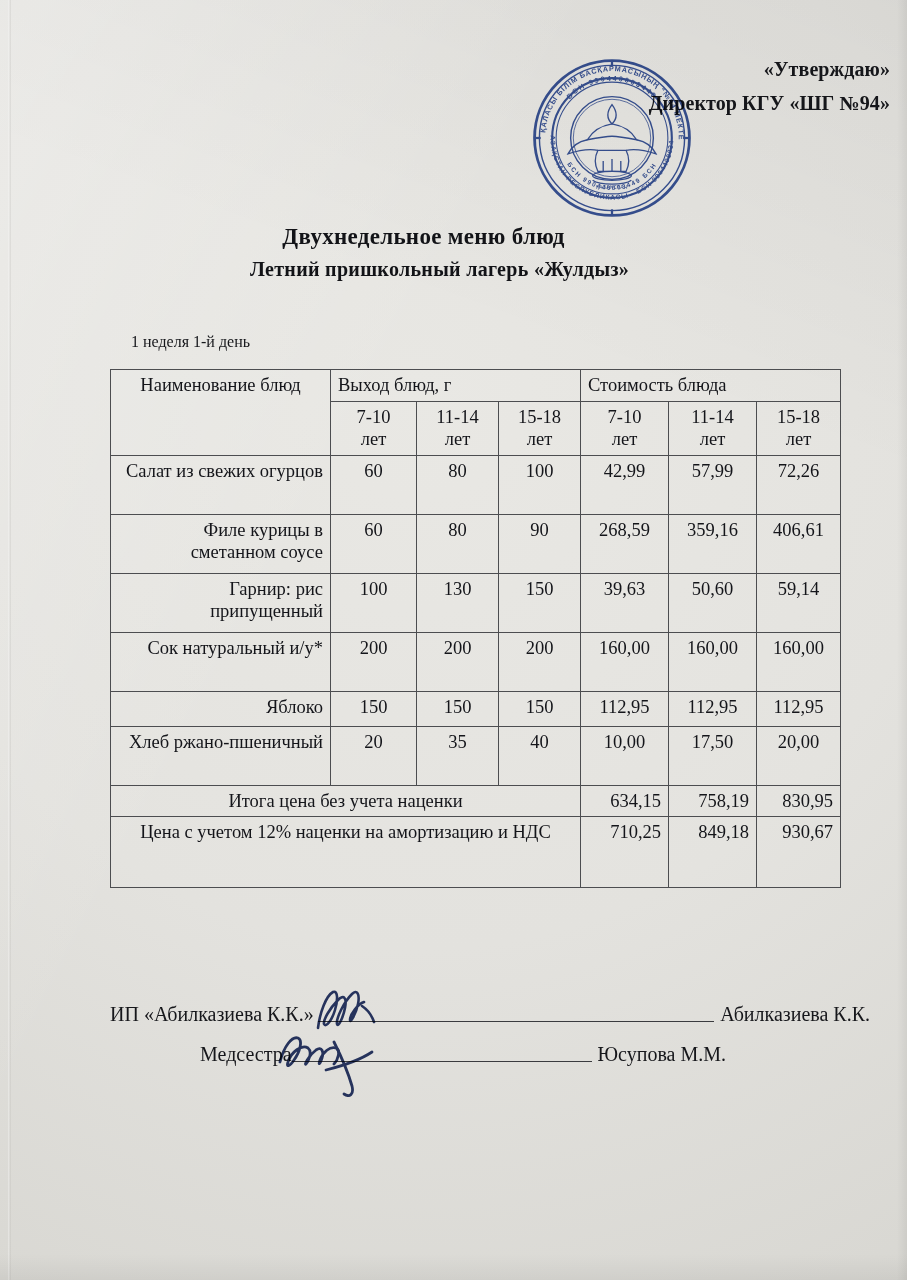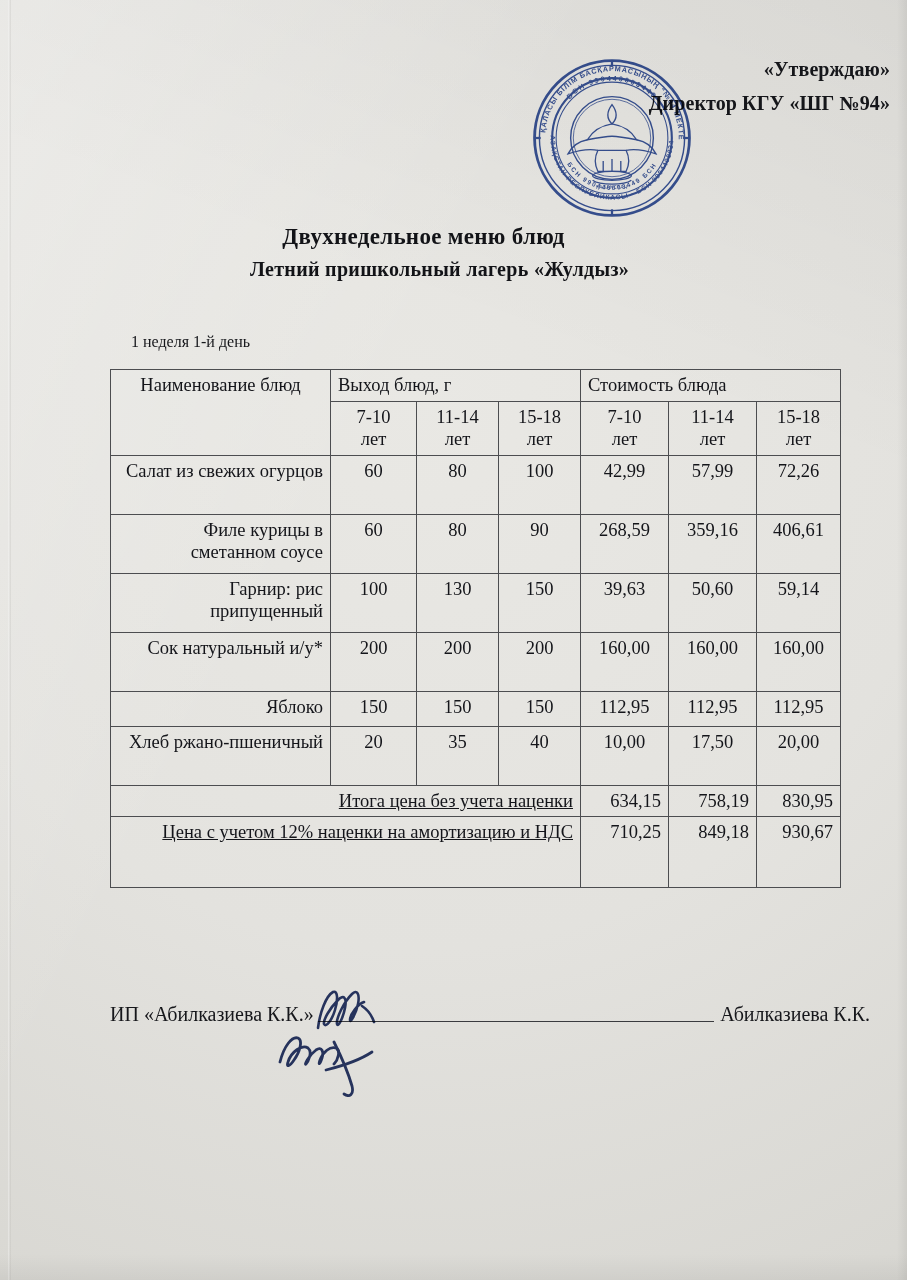--- a/index.html
+++ b/index.html
@@ -121,24 +121,23 @@
   }
   th.grp { text-align: left; padding-left: 10px; vertical-align: top; }
   th.grp.center { text-align: center; }
   th.age { line-height: 1.25; padding-top: 7px; padding-bottom: 7px; }
 
   td.dish { text-align: right; }
   td.num { text-align: center; }
   td.total-label {
     font-weight: bold;
     font-size: 19px;
-    text-align: right;
+    text-align: center;
     padding-top: 7px;
     padding-bottom: 7px;
-    text-decoration: underline;
   }
   td.total-num {
     font-weight: bold;
     font-size: 19px;
     text-align: right;
   }
   tr.tall td { height: 50px; }
   tr.short td { height: 26px; }
   tr.total-last td { height: 62px; vertical-align: top; }
 
@@ -367,20 +366,25 @@
       </tbody>
     </table>
   </div>
 
   <div class="signatures">
     <div class="sig-row">
       <span class="sig-label">ИП «Абилказиева К.К.»</span>
       <span class="sig-line"></span>
       <span class="sig-name">Абилказиева К.К.</span>
     </div>
+    <div class="sig-row second">
+      <span class="sig-label">Медсестра</span>
+      <span class="sig-line"></span>
+      <span class="sig-name">Юсупова М.М.</span>
+    </div>
   </div>
 
   <div class="sig-mark one">
     <svg width="150" height="62" viewBox="0 0 150 62" xmlns="http://www.w3.org/2000/svg">
       <g fill="none" stroke="#2b3a6b" stroke-width="2.6" stroke-linecap="round" stroke-linejoin="round">
         <path d="M18,46 C20,30 26,14 33,10 C38,8 38,18 35,28 C32,38 26,46 24,42 C23,38 30,26 38,18 C44,12 47,16 45,26 C43,36 38,46 37,42 C36,36 44,20 52,12 C57,7 60,12 58,22 C56,32 50,42 50,38 C50,32 58,22 64,20"></path>
         <path d="M62,24 C68,28 72,34 74,40"></path>
       </g>
     </svg>
   </div>

